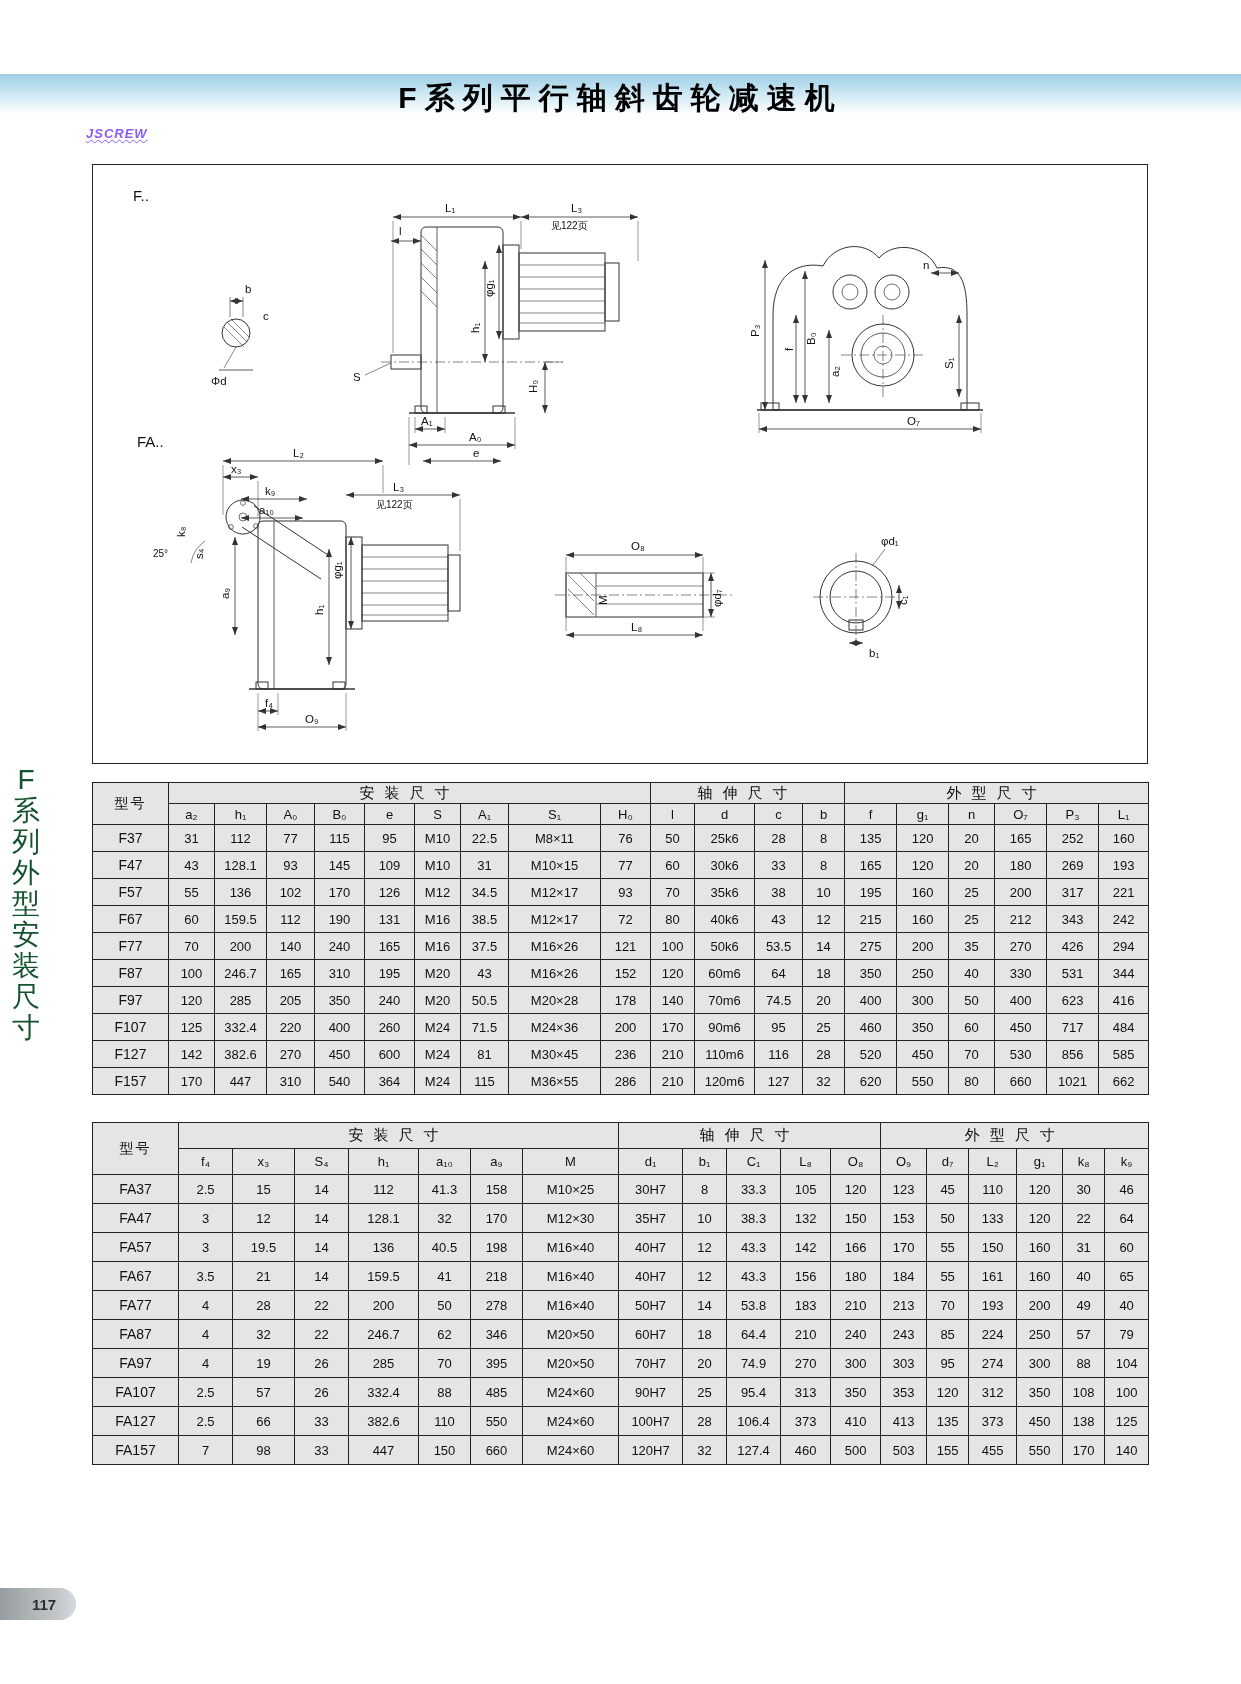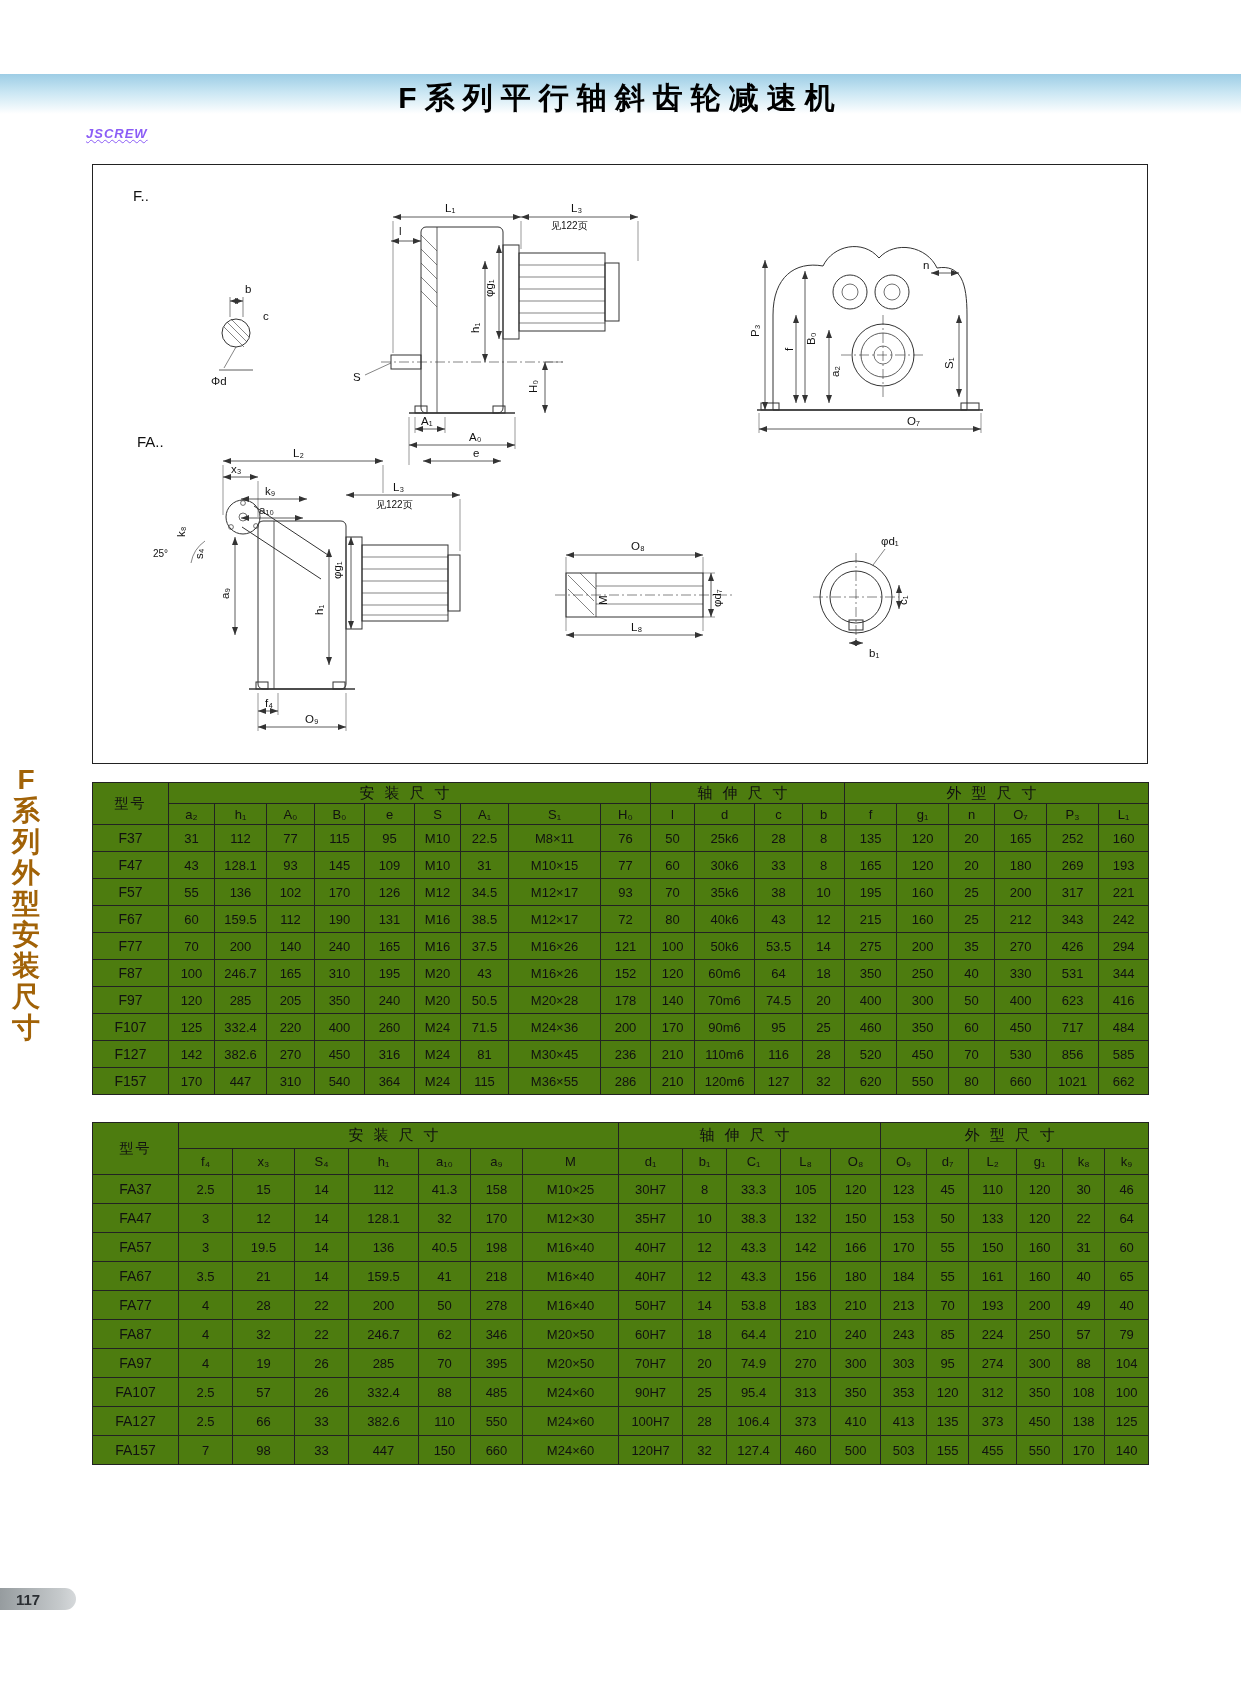--- a/index.html
+++ b/index.html
@@ -21,44 +21,44 @@
     font-size:13px; font-style:italic; font-weight:bold; color:#8b5cf6;
     letter-spacing:1px; text-decoration:underline wavy 1px;
   }
   .drawing-panel {
     position:absolute; left:92px; top:164px; width:1056px; height:600px;
     border:1px solid #222; background:#fff;
   }
   svg text { fill:#111; font-family:"Liberation Sans","DejaVu Sans",sans-serif; }
   .sidebar {
     position:absolute; left:8px; top:764px; width:36px;
-    font-size:28px; font-weight:bold; color:#a16207;
+    font-size:28px; font-weight:normal; color:#14532d;
     line-height:31px; word-break:break-all; text-align:center;
   }
   table {
-    border-collapse:collapse; table-layout:fixed; position:absolute; left:92px; background:#4d7c0f;
+    border-collapse:collapse; table-layout:fixed; position:absolute; left:92px; background:#e5e5e5;
   }
   #table-f  { top:782px;  width:1056px; }
   #table-fa { top:1122px; width:1056px; }
   th,td {
     border:1px solid #222; text-align:center; vertical-align:middle;
     font-size:13px; overflow:hidden; white-space:nowrap; font-weight:normal;
   }
   #table-f  td { height:27px; }
   #table-fa td { height:29px; }
   #table-f  th { height:21px; }
   #table-fa th { height:26px; }
   th.group-h { letter-spacing:10px; font-size:15px; }
   th.model-h { font-size:14px; letter-spacing:2px; }
   td.model-c { font-size:14px; }
   .page-tab {
-    position:absolute; left:0; top:1588px; width:76px; height:22px;
+    position:absolute; left:0; top:1588px; width:76px; height:32px;
     background:linear-gradient(90deg,#969c9f 0%,#c6cacc 80%,#d6d9db 100%);
     border-radius:0 20px 20px 0;
-    display:flex; align-items:center; padding-left:16px;
+    display:flex; align-items:center; padding-left:32px;
     font-size:15px; font-weight:bold; color:#2b2f33;
   }
 </style>
 </head>
 <body>
 
 <div class="header-band"></div>
 <div class="page-title">F系列平行轴斜齿轮减速机</div>
 <div class="logo">JSCREW</div>
 
@@ -518,21 +518,21 @@
         <td>450</td>
         <td>717</td>
         <td>484</td>
       </tr>
       <tr>
         <td class="model-c">F127</td>
         <td>142</td>
         <td>382.6</td>
         <td>270</td>
         <td>450</td>
-        <td>316</td>
+        <td>600</td>
         <td>M24</td>
         <td>81</td>
         <td>M30×45</td>
         <td>236</td>
         <td>210</td>
         <td>110m6</td>
         <td>116</td>
         <td>28</td>
         <td>520</td>
         <td>450</td>

